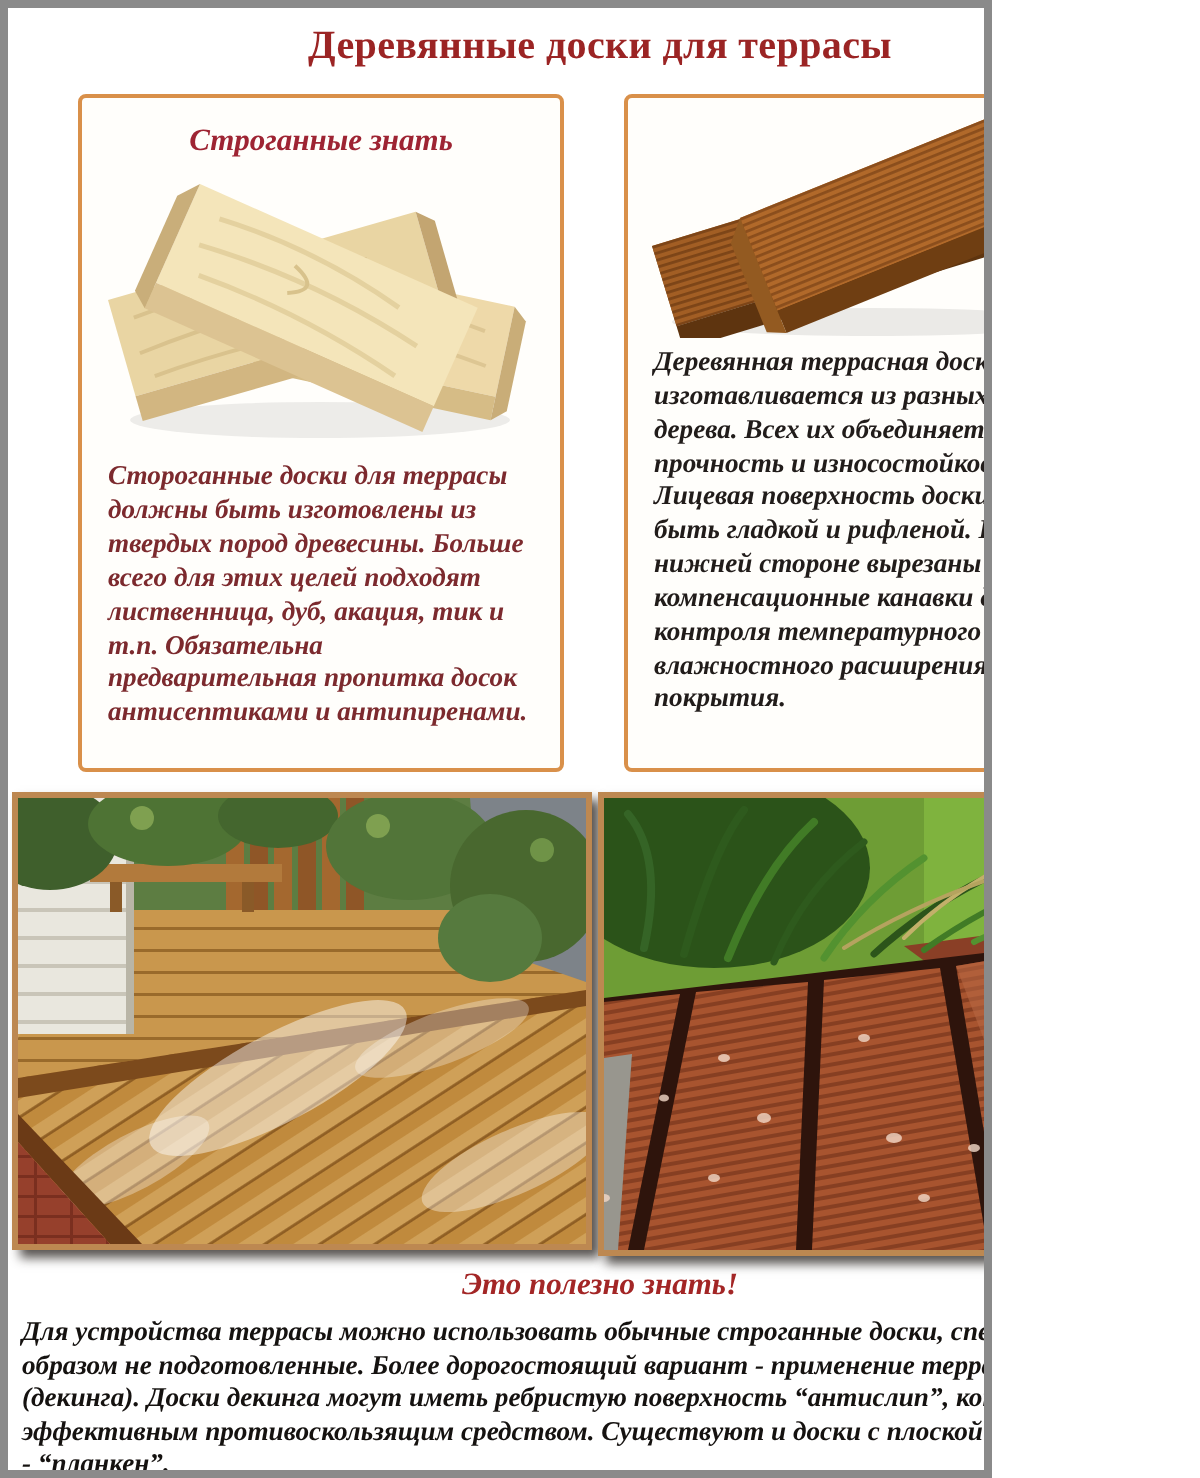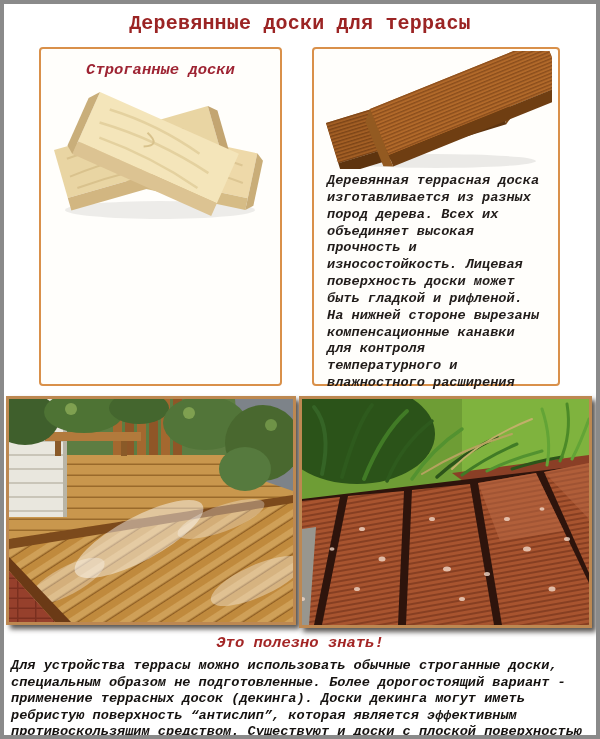--- a/index.html
+++ b/index.html
@@ -1,19 +1,19 @@
 <!DOCTYPE html>
 <html><head>
 <meta charset="utf-8">
 <style>
   html,body{margin:0;padding:0;background:#fff;}
   .frame{
-    position:relative;width:600px;height:739px;box-sizing:border-box;
+    position:relative;width:496px;height:739px;box-sizing:border-box;
     border:4px solid #8a8a8a;background:#ffffff;overflow:hidden;
-    font-family:Liberation Mono, monospace;
+    font-family:Liberation Serif, serif;
   }
   .main-title{
     position:absolute;top:8px;left:0;width:592px;text-align:center;
     font-size:20px;font-weight:bold;color:#9b2424;letter-spacing:.2px;
   }
   .panel{
     position:absolute;top:43px;height:339px;box-sizing:border-box;
     border:2px solid #d9904a;border-radius:4px;background:#fffefb;
   }
   .panel-left{left:35px;width:243px;}
@@ -46,21 +46,21 @@
   }
 </style>
 </head>
 <body>
 
 <div class="frame">
 
   <div class="main-title">Деревянные доски для террасы</div>
 
   <div class="panel panel-left">
-    <div class="panel-title">Строганные доски</div>
+    <div class="panel-title">Строганные знать</div>
     <svg class="panel-img" width="225" height="138" viewBox="0 0 225 138">
       <ellipse cx="112" cy="126" rx="95" ry="9" fill="#000000" opacity="0.07"></ellipse>
 
       <g transform="translate(90,44) rotate(12)">
         <rect width="122" height="46" fill="#eed9a9"></rect>
         <rect y="46" width="122" height="12" fill="#d6bc86"></rect>
         <polygon points="122,0 129,6 129,52 122,58" fill="#c9ad78"></polygon>
         <path d="M10,12 q50,-5 100,3 M8,30 q55,-6 106,2" stroke="#ddc693" stroke-width="2" fill="none"></path>
       </g>
 
@@ -72,20 +72,21 @@
       </g>
 
       <g transform="translate(52,8) rotate(24)">
         <rect width="152" height="54" fill="#f4e5ba"></rect>
         <rect y="54" width="152" height="14" fill="#dcc392"></rect>
         <polygon points="0,0 -8,10 -8,62 0,68" fill="#c9ae7a"></polygon>
         <path d="M16,12 q50,-6 100,4 M12,28 q60,-8 120,2 M18,42 q55,-4 110,6" stroke="#e4d19f" stroke-width="2.5" fill="none"></path>
         <path d="M60,18 q18,6 2,14" stroke="#d8c28c" stroke-width="2" fill="none"></path>
       </g>
     </svg>
+    <div class="panel-body">Стороганные доски для террасы должны быть изготовлены из твердых пород древесины. Больше всего для этих целей подходят лиственница, дуб, акация, тик и т.п. Обязательна предварительная пропитка досок антисептиками и антипиренами.</div>
   </div>
 
   <div class="panel panel-right">
     <svg class="panel-img" width="232" height="118" viewBox="0 0 232 118">
       <defs>
         <pattern id="ridgeA" width="220" height="3.4" patternUnits="userSpaceOnUse">
           <rect width="220" height="3.4" fill="#b26a2a"></rect>
           <rect width="220" height="1.4" fill="#8a4d1c"></rect>
         </pattern>
         <pattern id="ridgeB" width="220" height="3.4" patternUnits="userSpaceOnUse">

